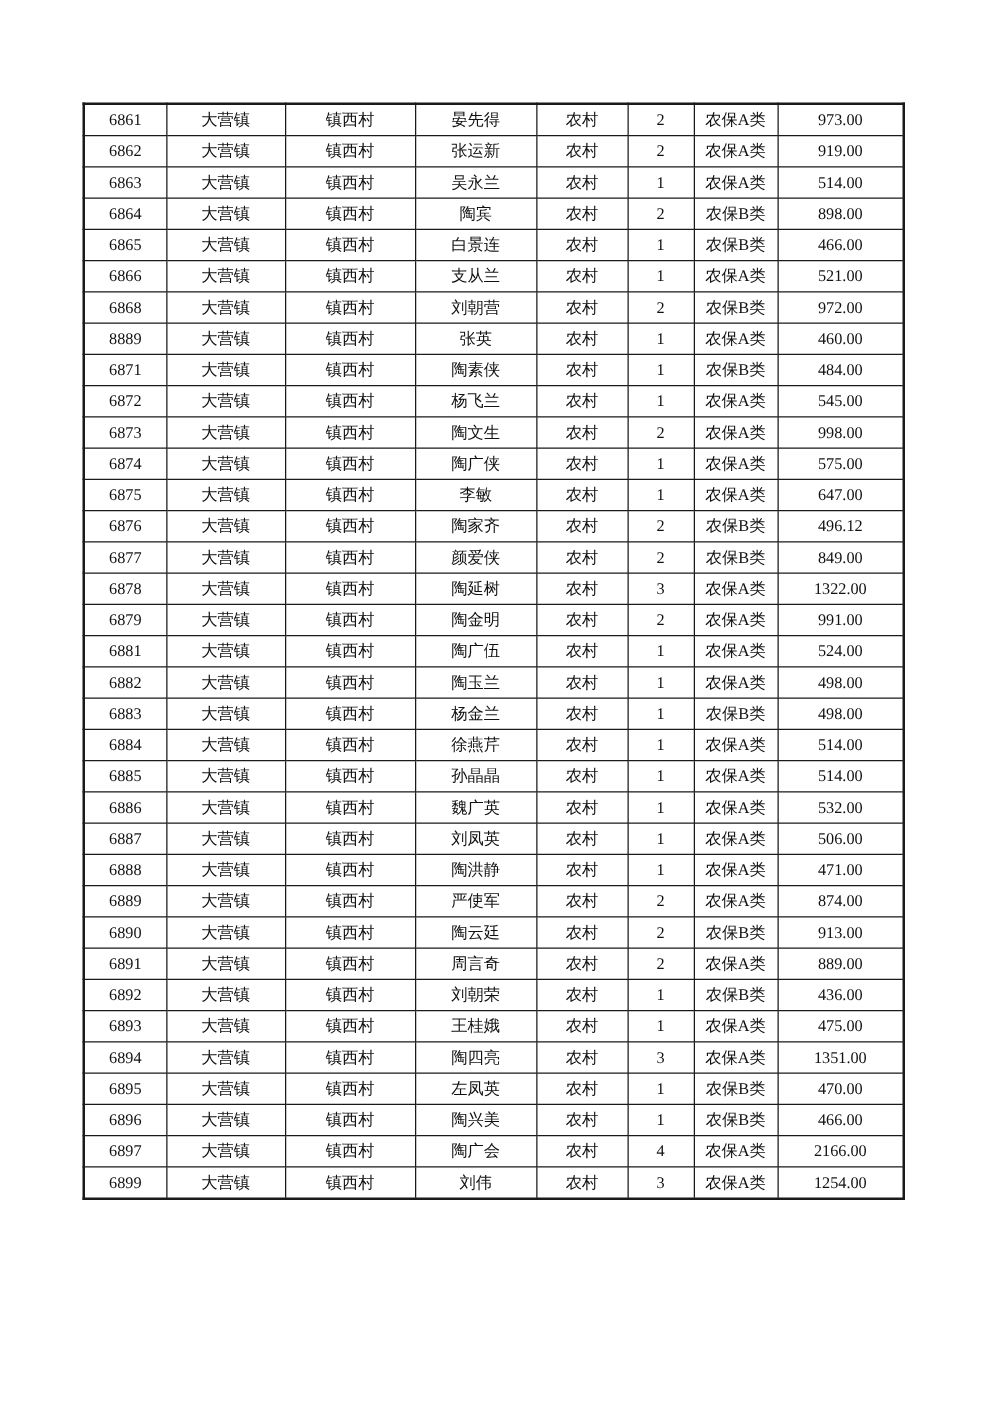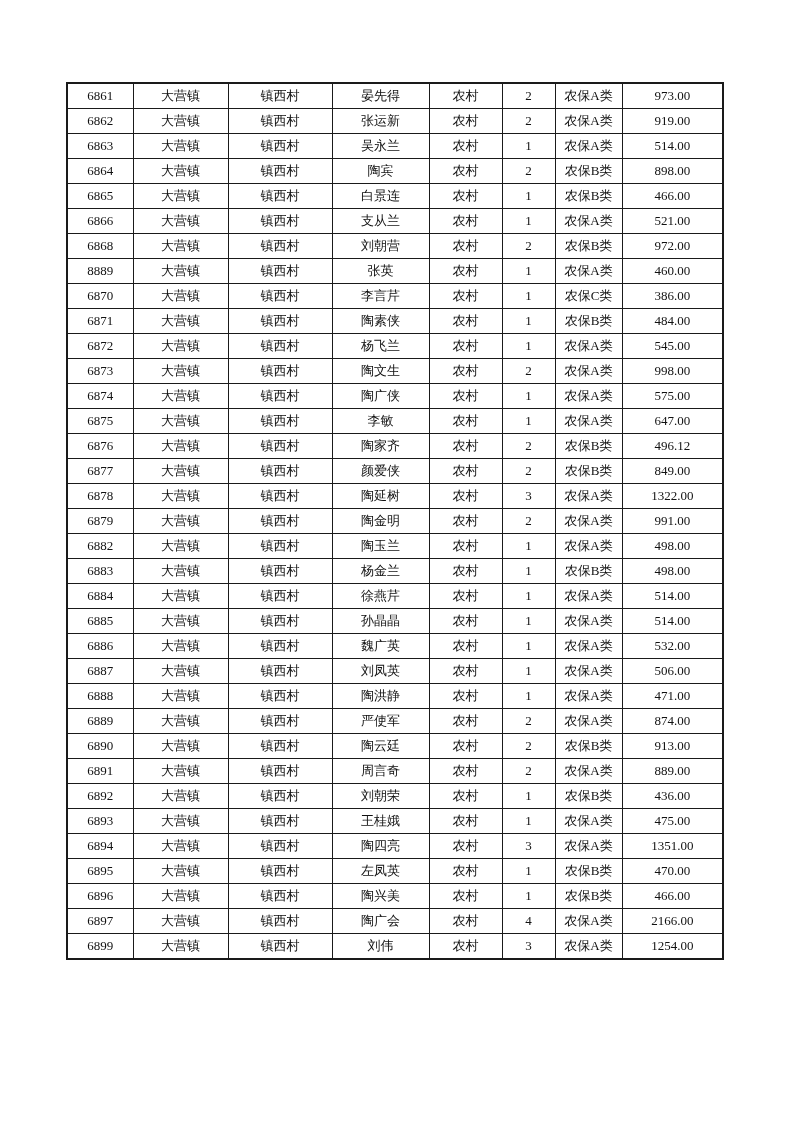--- a/index.html
+++ b/index.html
@@ -135,30 +135,20 @@
           <td>8889</td>
           <td>大营镇</td>
           <td>镇西村</td>
           <td>张英</td>
           <td>农村</td>
           <td>1</td>
           <td>农保A类</td>
           <td>460.00</td>
         </tr>
         <tr>
-          <td>6870</td>
-          <td>大营镇</td>
-          <td>镇西村</td>
-          <td>李言芹</td>
-          <td>农村</td>
-          <td>1</td>
-          <td>农保C类</td>
-          <td>386.00</td>
-        </tr>
-        <tr>
           <td>6871</td>
           <td>大营镇</td>
           <td>镇西村</td>
           <td>陶素侠</td>
           <td>农村</td>
           <td>1</td>
           <td>农保B类</td>
           <td>484.00</td>
         </tr>
         <tr>
@@ -233,20 +223,30 @@
         </tr>
         <tr>
           <td>6879</td>
           <td>大营镇</td>
           <td>镇西村</td>
           <td>陶金明</td>
           <td>农村</td>
           <td>2</td>
           <td>农保A类</td>
           <td>991.00</td>
+        </tr>
+        <tr>
+          <td>6881</td>
+          <td>大营镇</td>
+          <td>镇西村</td>
+          <td>陶广伍</td>
+          <td>农村</td>
+          <td>1</td>
+          <td>农保A类</td>
+          <td>524.00</td>
         </tr>
         <tr>
           <td>6882</td>
           <td>大营镇</td>
           <td>镇西村</td>
           <td>陶玉兰</td>
           <td>农村</td>
           <td>1</td>
           <td>农保A类</td>
           <td>498.00</td>

